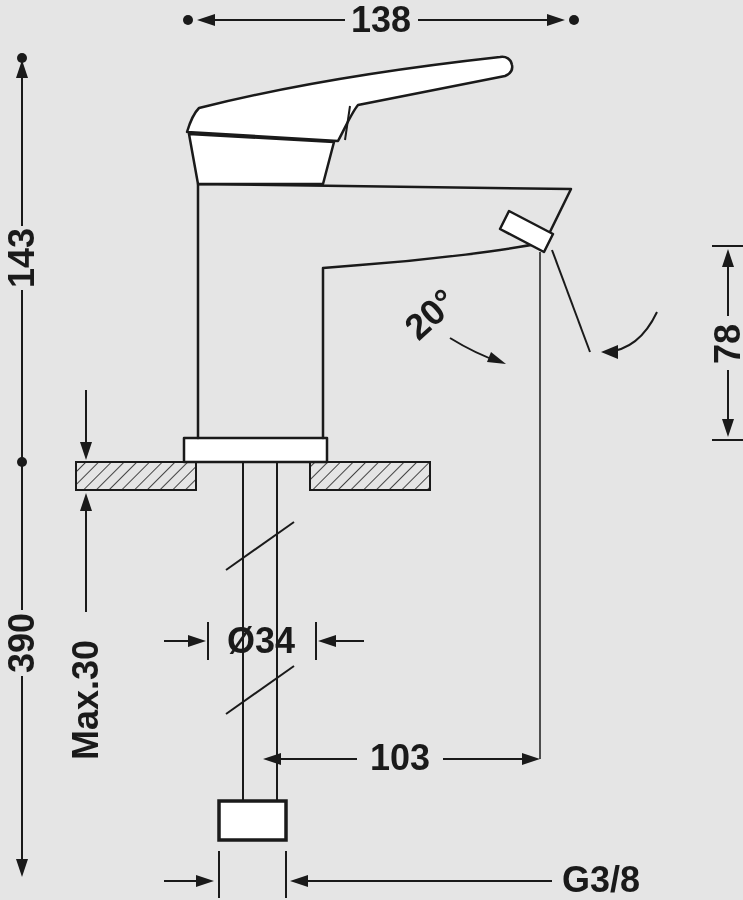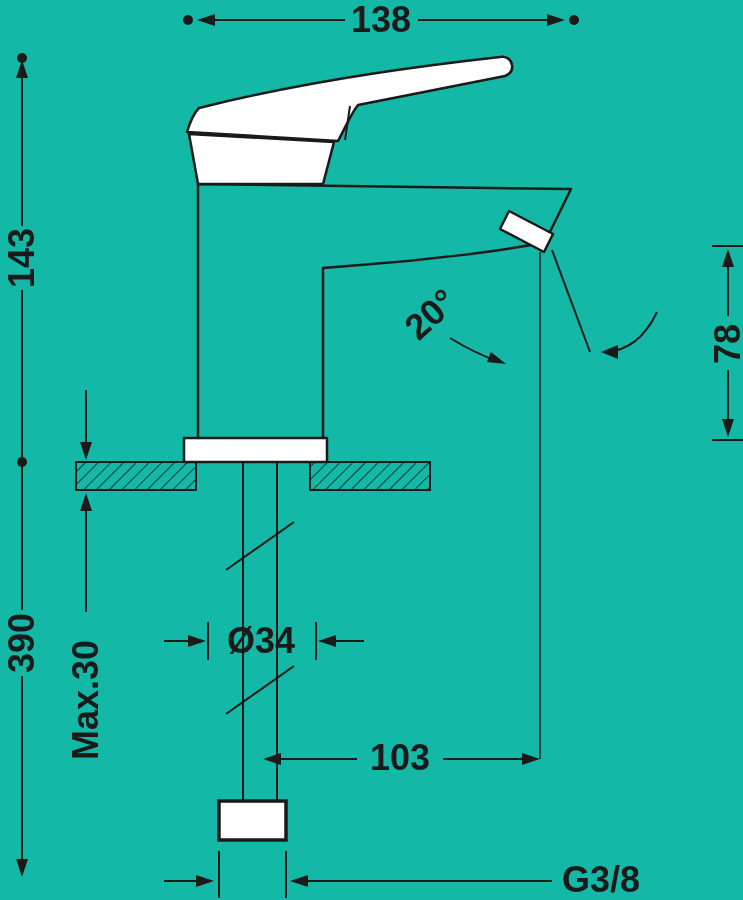--- a/index.html
+++ b/index.html
@@ -4,21 +4,21 @@
 <style>
   html, body {
     margin: 0;
     padding: 0;
     background: #ffffff;
   }
   .canvas {
     width: 743px;
     height: 900px;
     position: relative;
-    background: #14b8a6;
+    background: #e5e5e5;
     overflow: hidden;
   }
   svg { display: block; }
   .outline { fill: none; stroke: #1a1a1a; stroke-width: 2.5; stroke-linejoin: round; stroke-linecap: round; }
   .outline-filled { fill: #ffffff; stroke: #1a1a1a; stroke-width: 2.5; stroke-linejoin: round; }
   .dimline { stroke: #1a1a1a; stroke-width: 2; fill: none; }
   .thinline { stroke: #1a1a1a; stroke-width: 1.5; fill: none; }
   .heavy { stroke: #1a1a1a; stroke-width: 3.5; fill: #ffffff; }
   .arrow { fill: #1a1a1a; stroke: none; }
   .dot { fill: #1a1a1a; stroke: none; }

